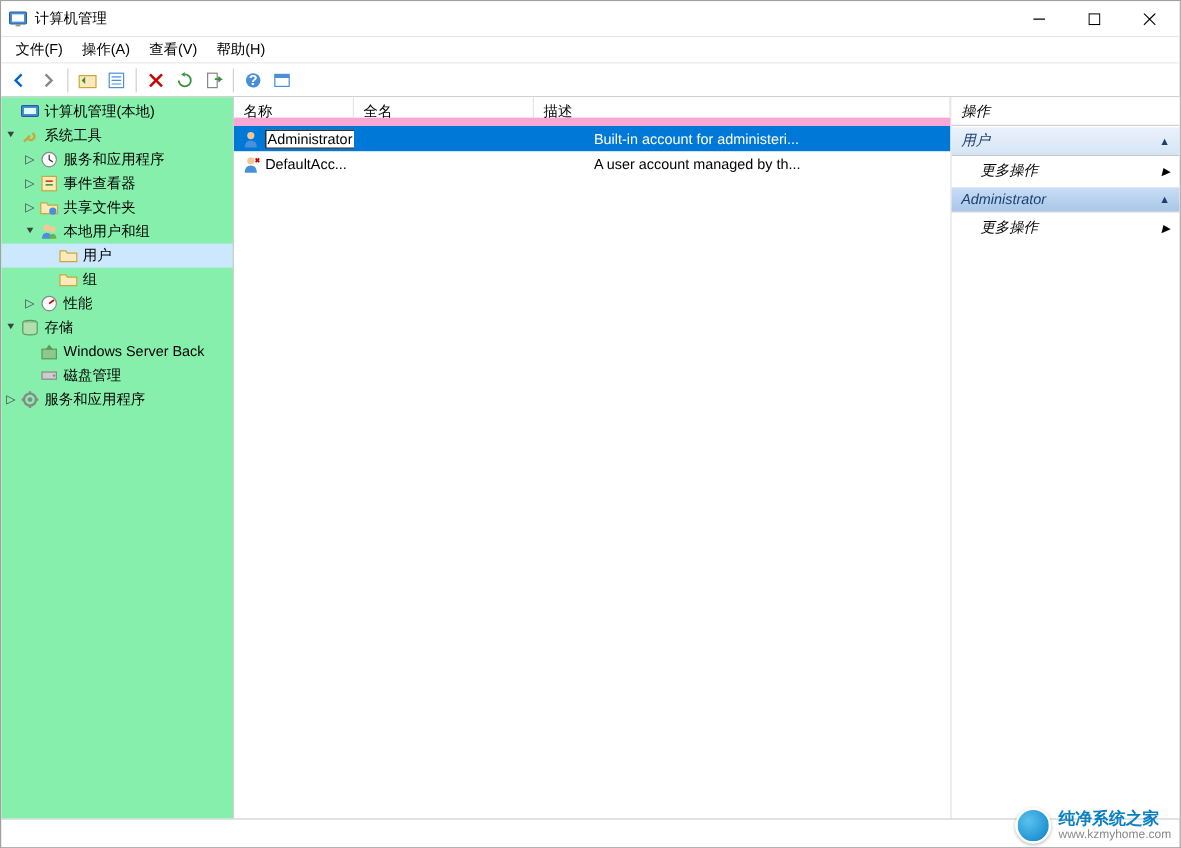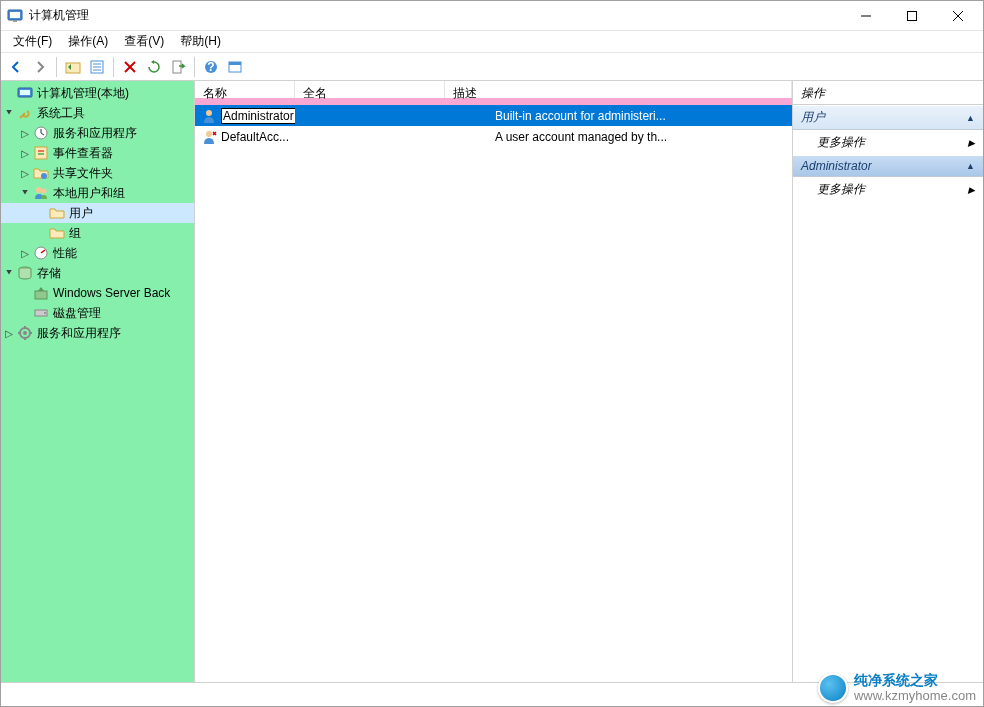--- a/index.html
+++ b/index.html
@@ -66,21 +66,21 @@
     .chevron { font-size: 9px; color: #1b3f6e; }
     .arrow-right { font-size: 9px; color: #000; }
     
     .statusbar { height: 24px; border-top: 1px solid #d0d0d0; display:flex; align-items:center; justify-content:flex-end; padding-right:140px; color:#888;}
     
     
     .watermark { position: absolute; right: 8px; bottom: 4px; display: flex; align-items: center; gap: 6px; }
     .watermark-logo { width: 30px; height: 30px; border-radius: 50%; background: radial-gradient(circle at 35% 35%, #5bc2f0, #0a7fc4); border: 2px solid #fff; box-shadow: 0 1px 3px rgba(0,0,0,.3); }
     .watermark-text { display: flex; flex-direction: column; line-height: 1.1; }
     .watermark-text .zh { color: #0a7fc4; font-weight: bold; font-size: 14px; }
-    .watermark-text .en { color: #888; font-size: 13px; }
+    .watermark-text .en { color: #888; font-size: 10px; }
     
     svg { display: block; }
   </style>
 </head>
 <body>
 
 <div class="titlebar">
   <span class="titlebar-icon">
     <svg width="16" height="16" viewBox="0 0 16 16">
         <rect x="1" y="2" width="14" height="10" rx="1" fill="#4a90d9" stroke="#2a5a99"></rect>

